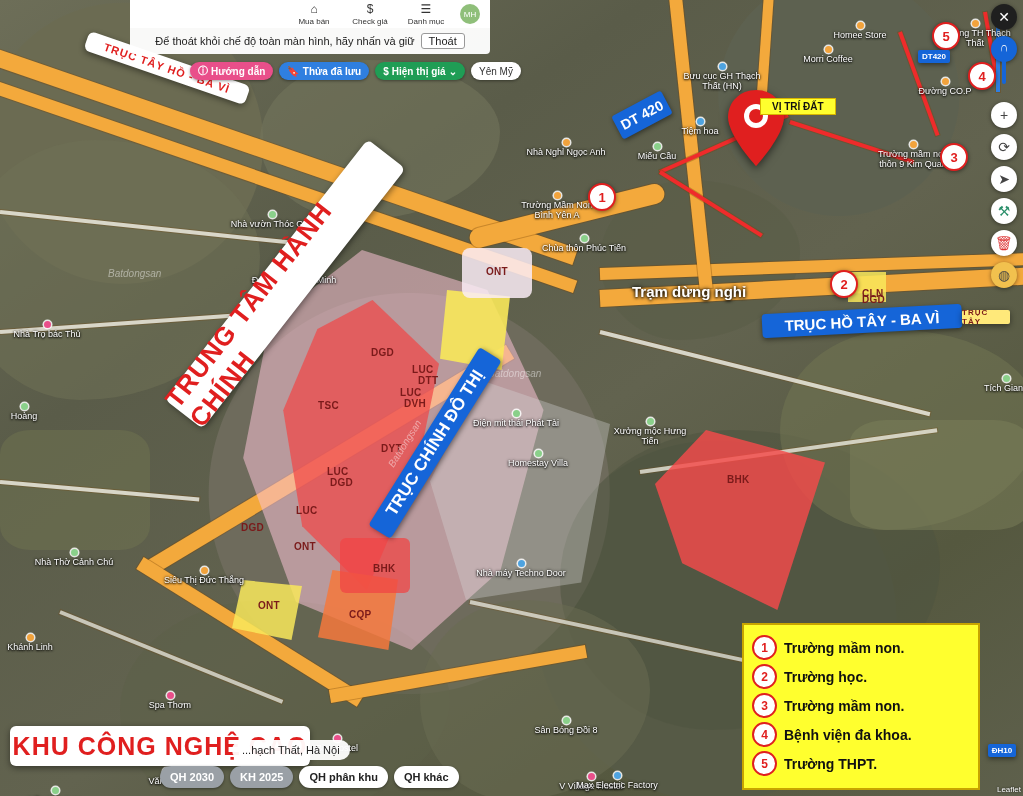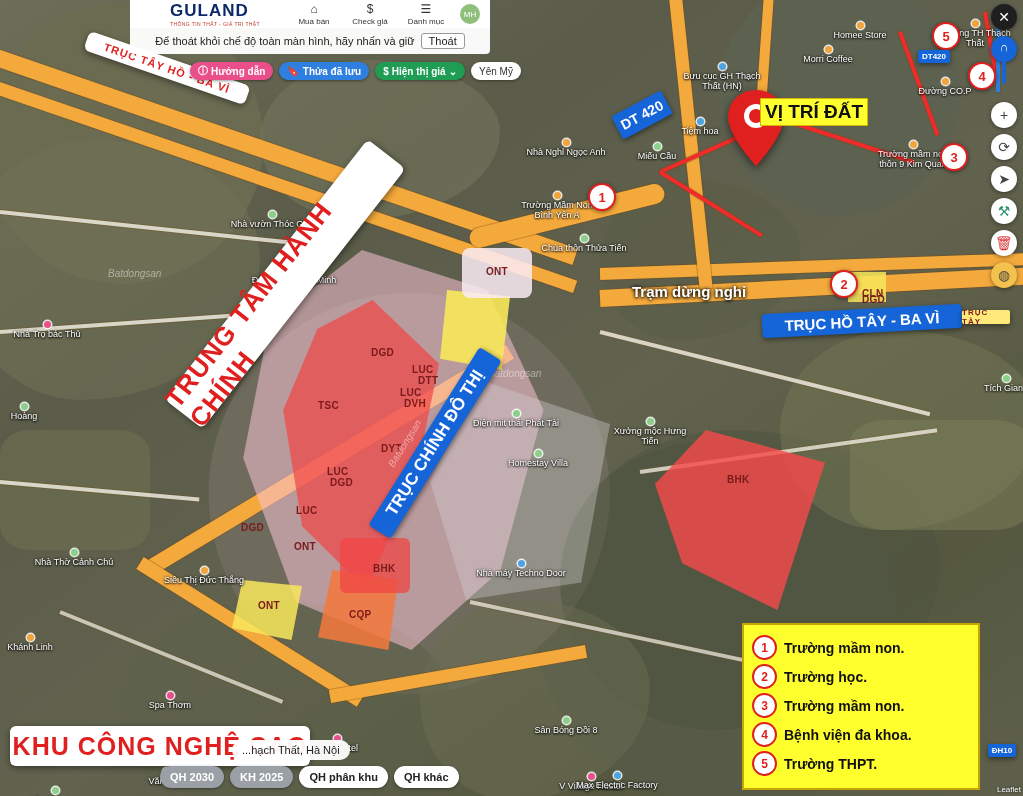--- a/index.html
+++ b/index.html
@@ -111,21 +111,21 @@
   #legend .cir{
     width:21px;height:21px;border-radius:50%;background:#fff;border:2px solid #e01f1f;color:#e01f1f;
     font-weight:bold;font-size:12px;display:flex;align-items:center;justify-content:center;flex:none;
   }
   #legend .txt{font-size:14px;font-weight:bold;color:#111;}
   
   #mainpin{position:absolute;left:726px;top:88px;width:60px;height:80px;}
   #mainpin svg{display:block;filter:drop-shadow(0 3px 4px rgba(0,0,0,.55));}
   .pinlabel{
     position:absolute;left:760px;top:98px;background:#ffff2e;border:1px solid #d6b400;
-    padding:2px 4px;font-size:19px;font-weight:bold;color:#111;
+    padding:2px 11px;font-size:10px;font-weight:bold;color:#111;
   }
   .leaflet{
     position:absolute;right:2px;bottom:2px;font-size:8px;color:#fff;text-shadow:0 0 2px #000;
   }
   .wm{position:absolute;color:rgba(255,255,255,.45);font-size:10px;font-style:italic;}
 </style>
 </head>
 <body>
 
 <div id="map">
@@ -250,21 +250,21 @@
       <div class="poi" style="left: 557px; top: 192px;">
         <div class="dot" style="background: rgb(242, 163, 60);"></div>
         <div class="nm">Trường Mầm Non Bình Yên A</div>
       </div>
       <div class="poi" style="left: 272px; top: 211px;">
         <div class="dot" style="background: rgb(138, 208, 138);"></div>
         <div class="nm">Nhà vườn Thóc Gạo</div>
       </div>
       <div class="poi" style="left: 584px; top: 235px;">
         <div class="dot" style="background: rgb(138, 208, 138);"></div>
-        <div class="nm">Chùa thôn Thửa Tiến</div>
+        <div class="nm">Chùa thôn Phúc Tiến</div>
       </div>
       <div class="poi" style="left: 294px; top: 267px;">
         <div class="dot" style="background: rgb(242, 163, 60);"></div>
         <div class="nm">Đá Ốp Lát Nhất Minh</div>
       </div>
       <div class="poi" style="left: 47px; top: 321px;">
         <div class="dot" style="background: rgb(233, 79, 138);"></div>
         <div class="nm">Nhà Trọ bác Thủ</div>
       </div>
       <div class="poi" style="left: 24px; top: 403px;">
@@ -413,24 +413,20 @@
       <div class="row">
         <div class="cir">5</div>
         <div class="txt">Trường THPT.</div>
       </div>
     </div>
 
   <div class="leaflet">Leaflet</div>
 </div>
 
 <div class="hdr">
-  <div class="hdr-logo">
-    <div class="l1">GULAND</div>
-    <div class="l2">THÔNG TIN THẬT - GIÁ TRỊ THẬT</div>
-  </div>
   <div style="flex:1"></div>
   <div class="hdr-item">
     <div class="ic">⌂</div>
     <div class="tx">Mua bán</div>
   </div>
   <div class="hdr-item">
     <div class="ic">$</div>
     <div class="tx">Check giá</div>
   </div>
   <div class="hdr-item">

